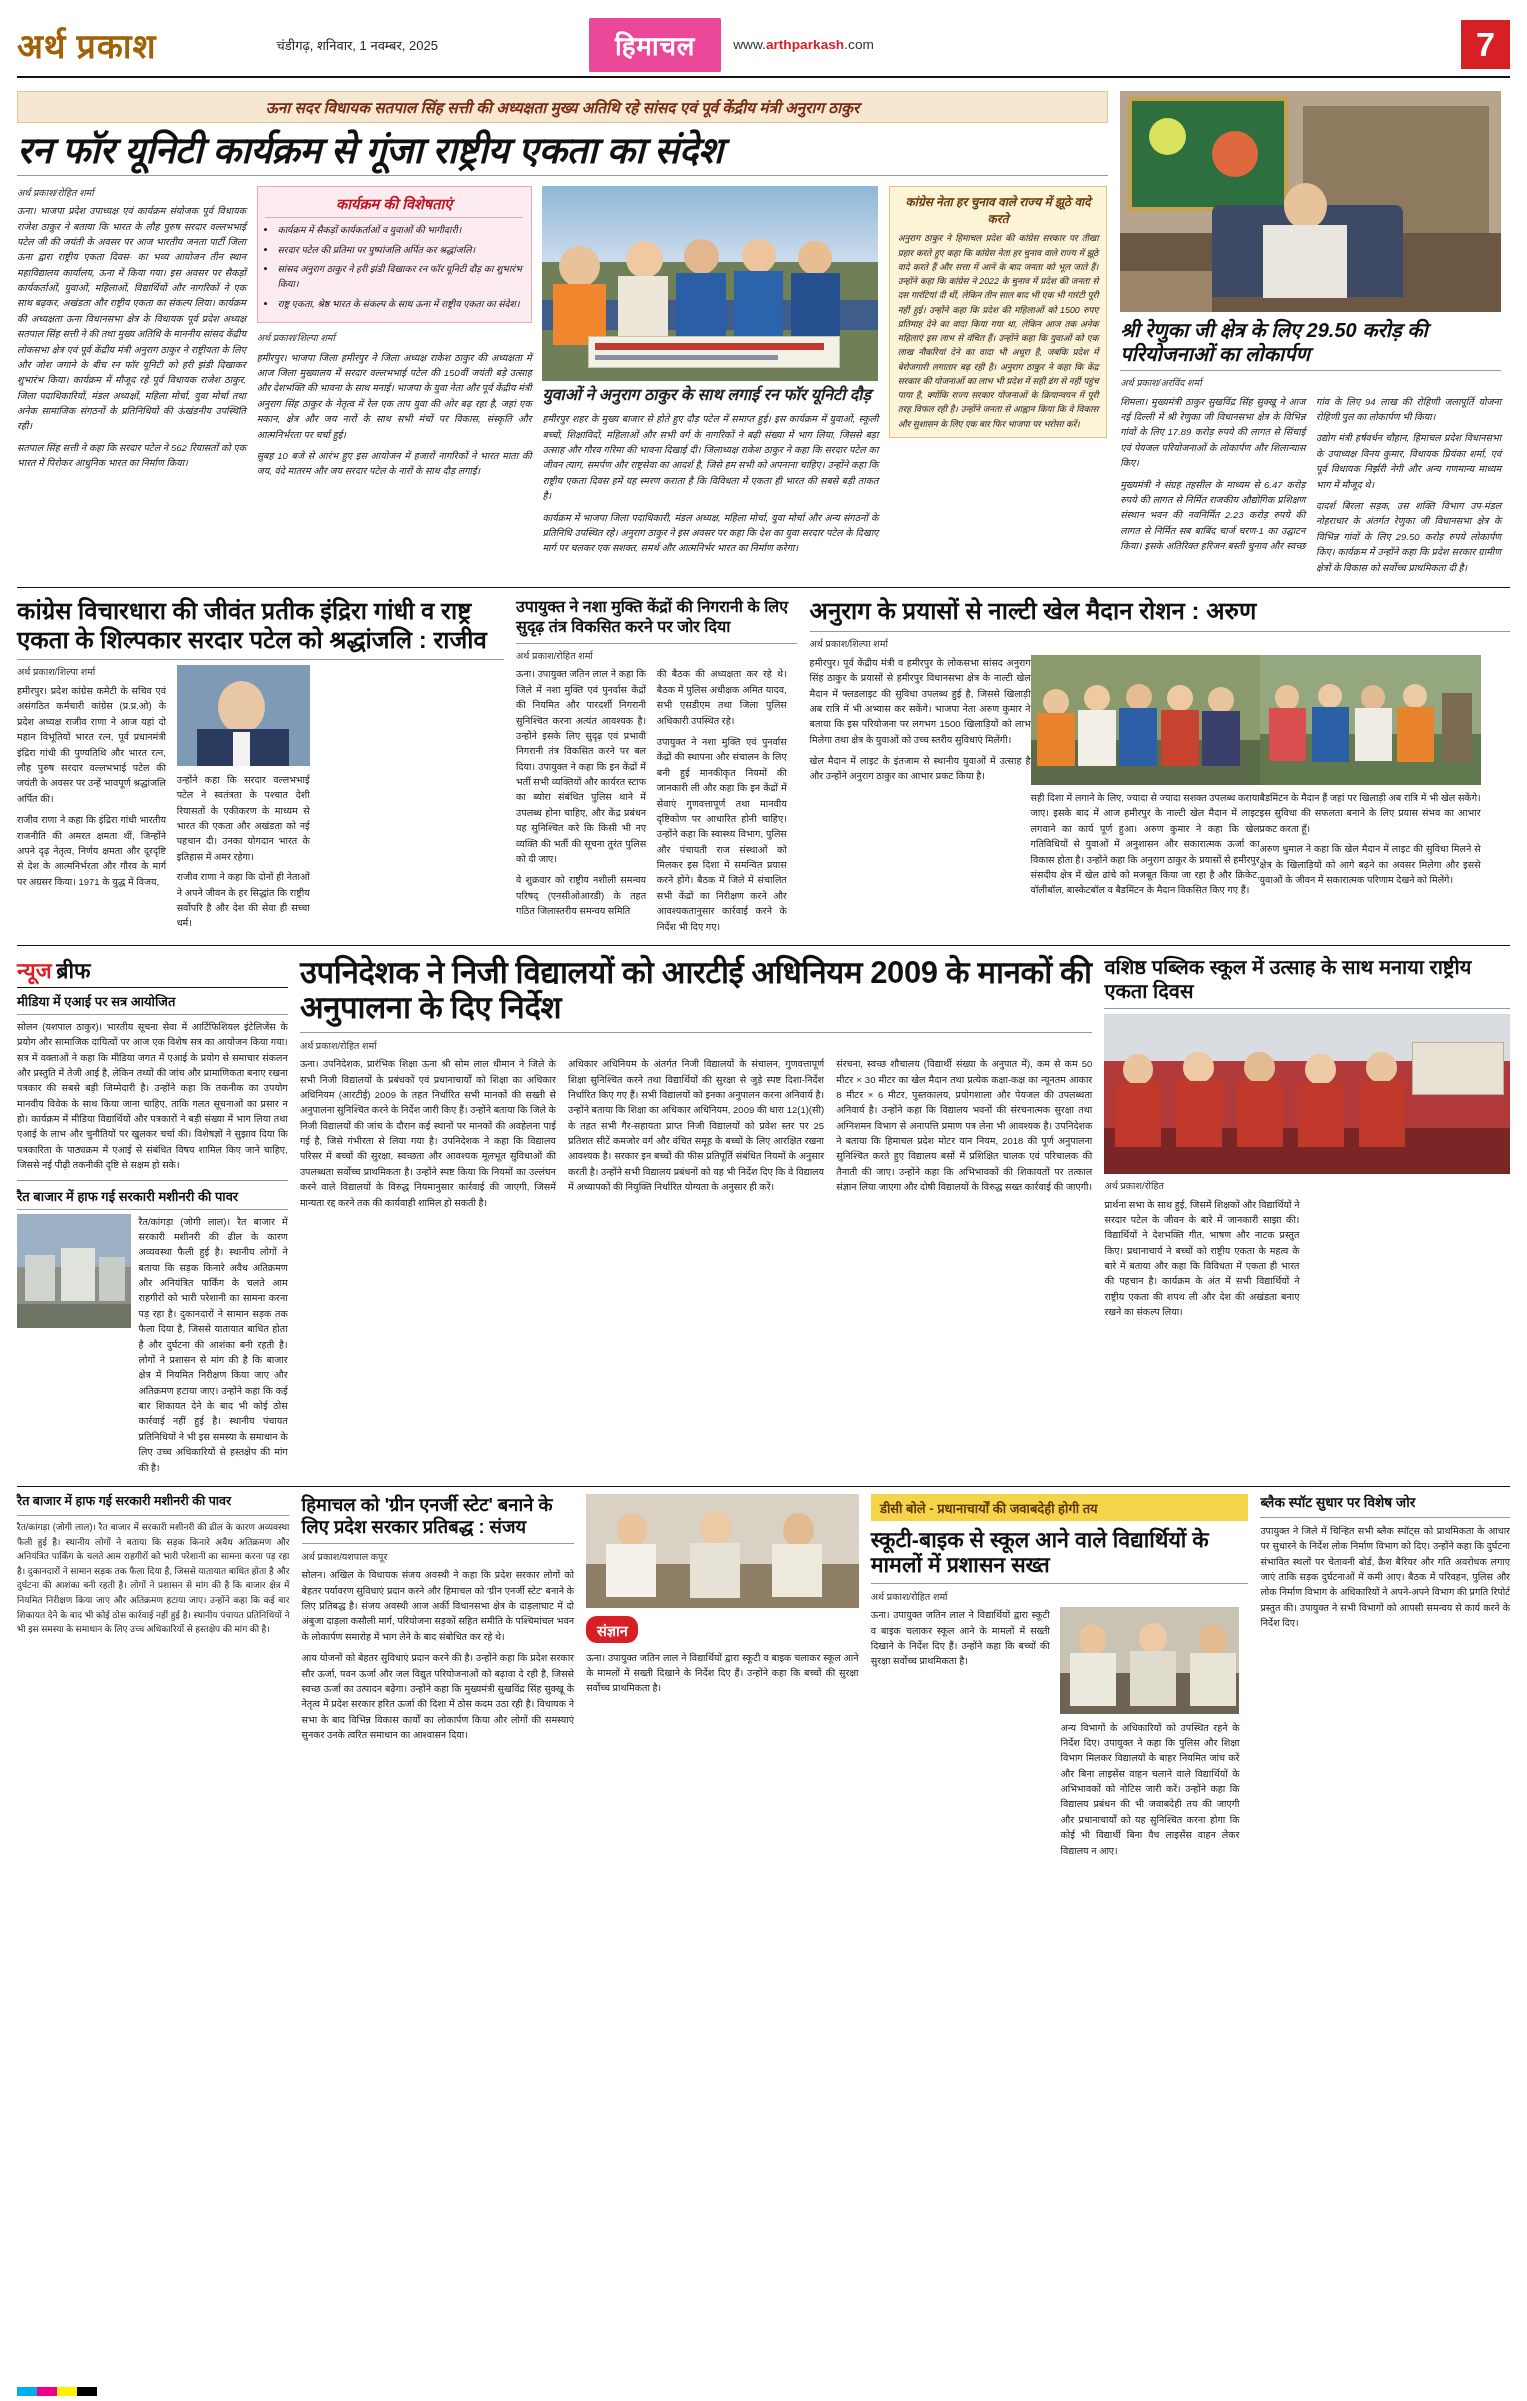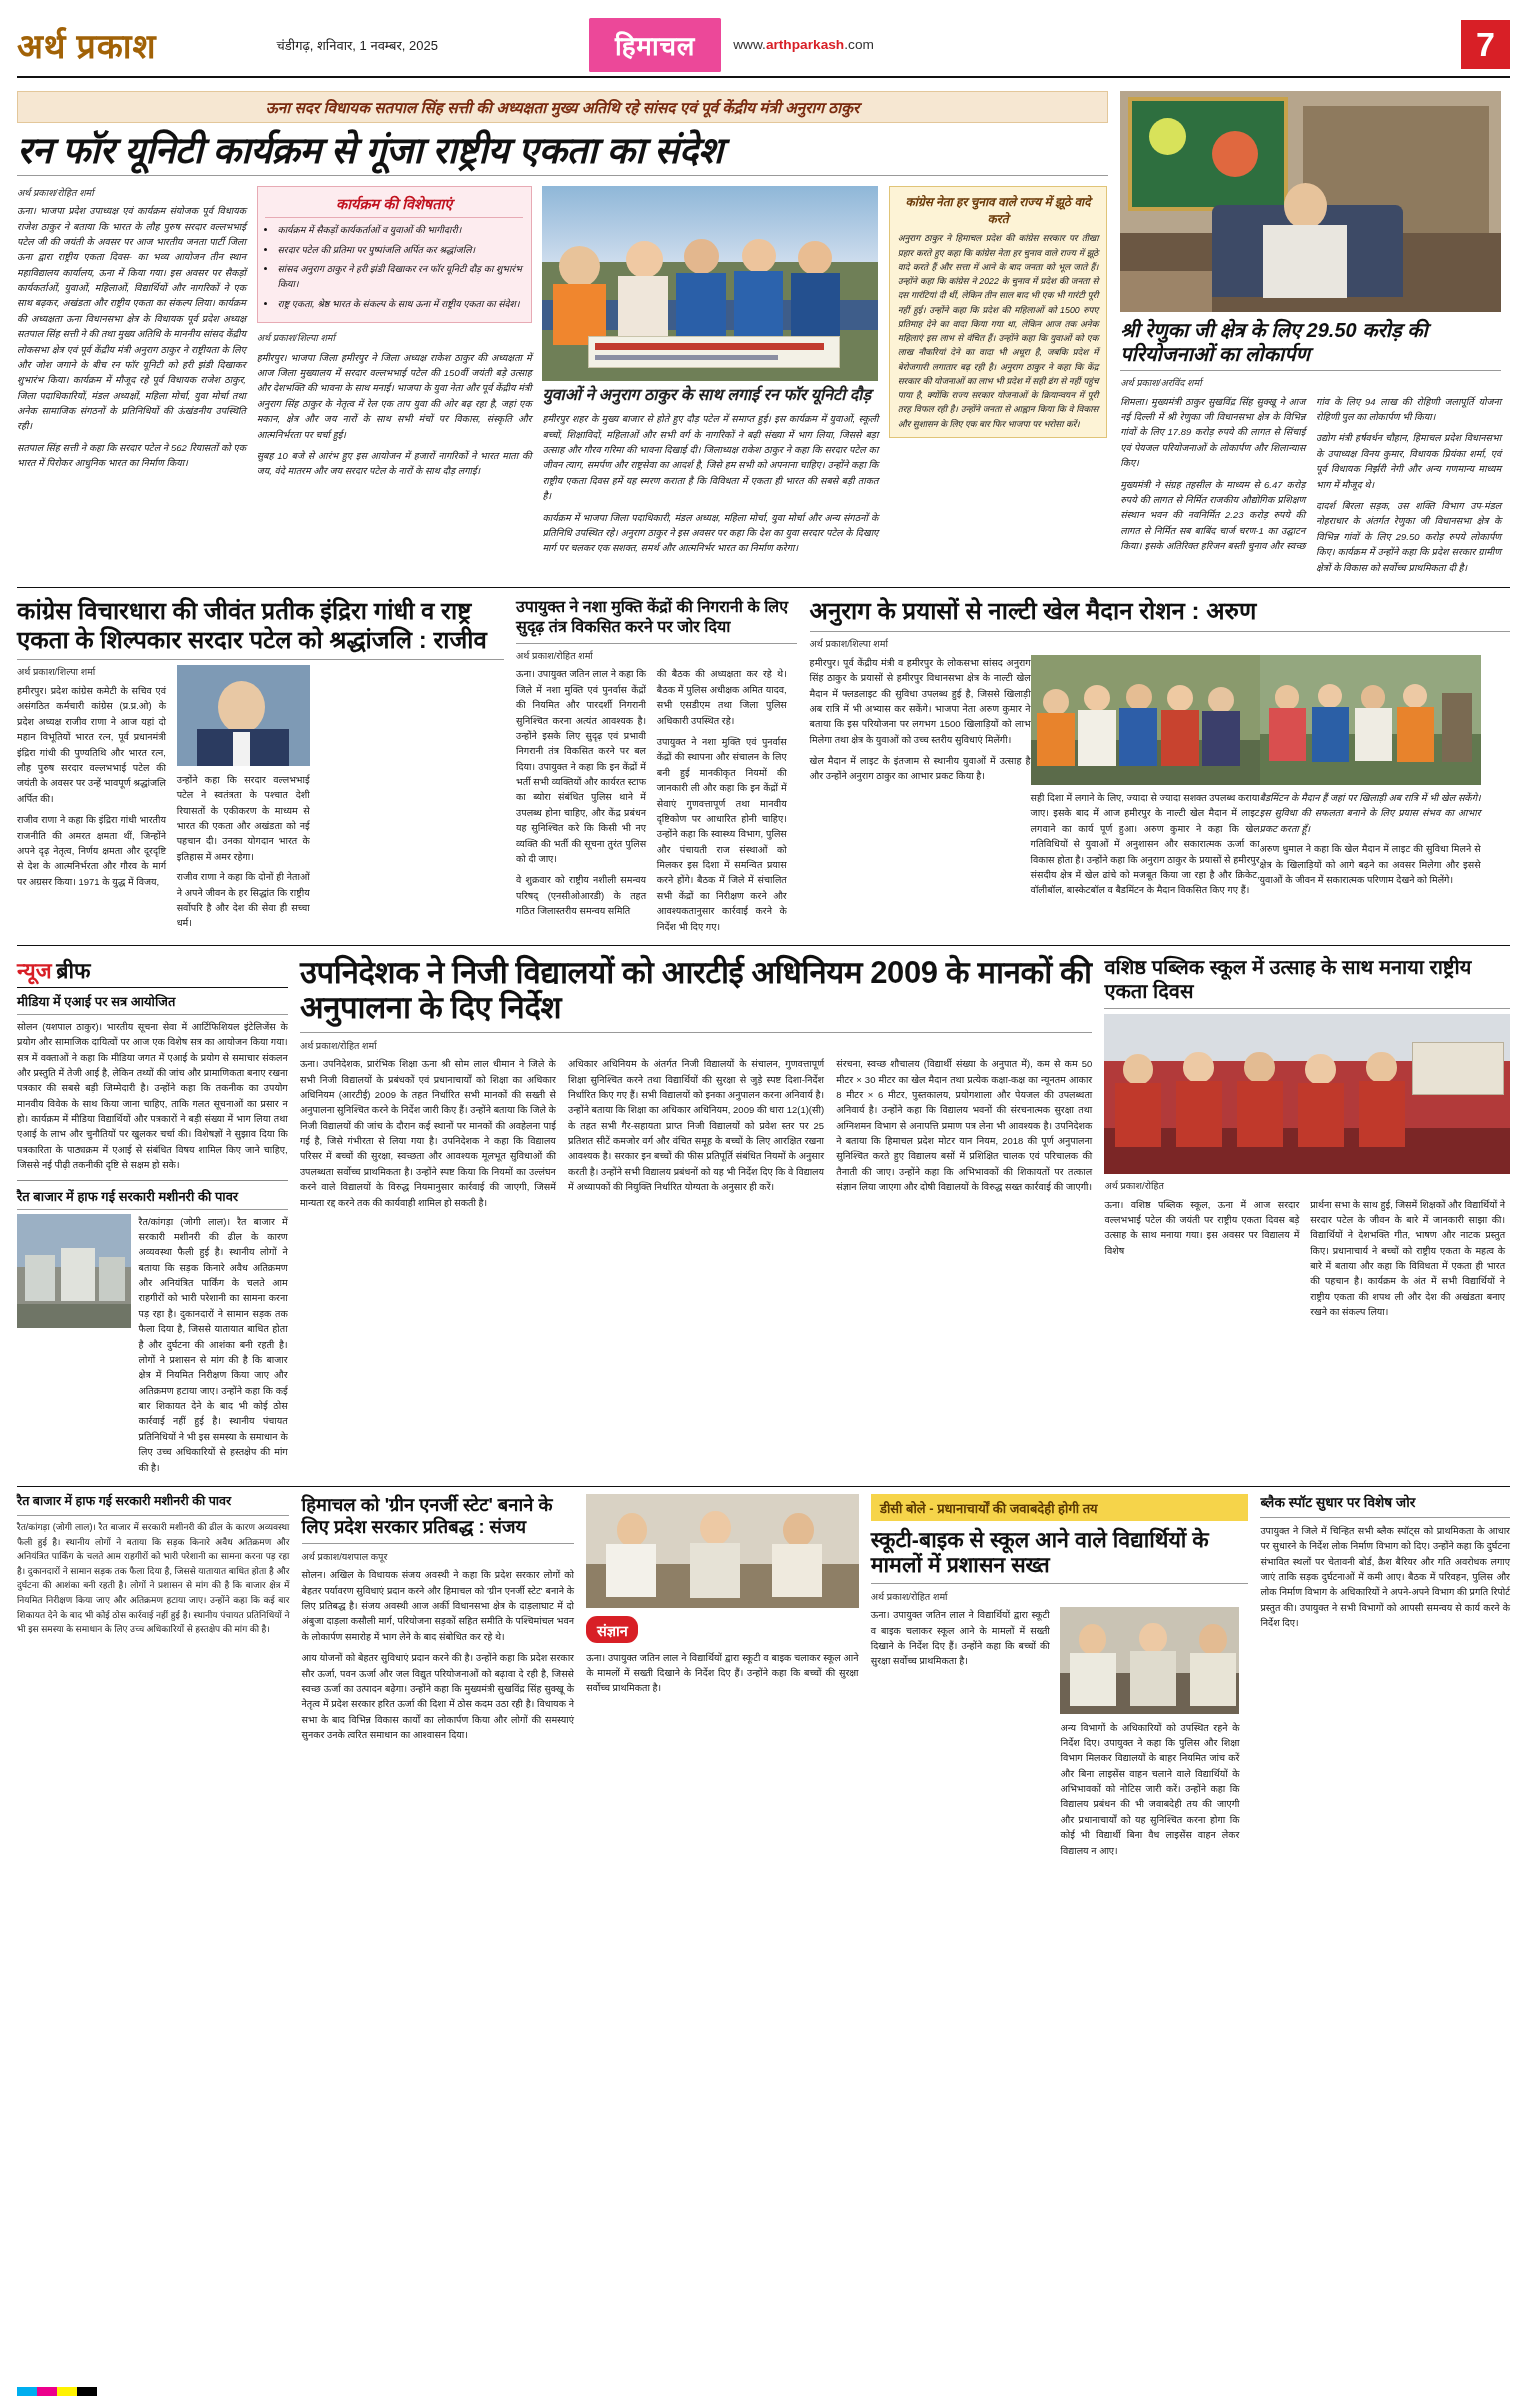--- a/index.html
+++ b/index.html
@@ -296,21 +296,21 @@
               <div class="bar" style="left:9.2px;top:53px;width:37px;height:53px;background:#d94f4f;"></div>
               <div class="blob" style="left:58px;top:29px;width:24.4px;height:24.4px;background:#edc9a4;"></div>
               <div class="bar" style="left:52px;top:52px;width:37px;height:55px;background:#2b5fa6;"></div>
               <div class="blob" style="left:101px;top:30.5px;width:24.4px;height:24.4px;background:#e3bb92;"></div>
               <div class="bar" style="left:95px;top:53px;width:37px;height:53px;background:#efece3;"></div>
               <div class="blob" style="left:143px;top:29px;width:24.4px;height:24.4px;background:#edc9a4;"></div>
               <div class="bar" style="left:137px;top:52px;width:37px;height:55px;background:#e8832c;"></div>
               <div class="bar" style="left:182px;top:38px;width:30.5px;height:69px;background:#7a6a52;"></div>
             </div>
           </div>
-          <div class="col-text" style="margin-top:5.3px;font-style:italic;">बैडमिंटन के मैदान हैं जहां पर खिलाड़ी अब रात्रि में भी खेल सकेंगे। इस सुविधा की सफलता बनाने के लिए प्रयास संभव का आभार प्रकट करता हूँ।</div>
+          <div class="col-text" style="margin-top:5.3px;">बैडमिंटन के मैदान हैं जहां पर खिलाड़ी अब रात्रि में भी खेल सकेंगे। इस सुविधा की सफलता बनाने के लिए प्रयास संभव का आभार प्रकट करता हूँ।</div>
           <div class="col-text" style="margin-top:5.3px;">अरुण धुमाल ने कहा कि खेल मैदान में लाइट की सुविधा मिलने से क्षेत्र के खिलाड़ियों को आगे बढ़ने का अवसर मिलेगा और इससे युवाओं के जीवन में सकारात्मक परिणाम देखने को मिलेंगे।</div>
         </div>
       </div>
     </div>
   </div>
 
   <div class="lower">
 
     <div class="lw-a">
       <div class="newsbrief-head">
@@ -366,21 +366,20 @@
           <div class="bar" style="left:133px;top:67px;width:46px;height:66px;background:#c0392b;"></div>
           <div class="blob" style="left:201px;top:40px;width:30.5px;height:30.5px;background:#edc9a4;"></div>
           <div class="bar" style="left:194px;top:69px;width:46px;height:64px;background:#c0392b;"></div>
           <div class="blob" style="left:262px;top:38px;width:30.5px;height:30.5px;background:#e9c49c;"></div>
           <div class="bar" style="left:255px;top:67px;width:46px;height:66px;background:#c0392b;"></div>
           <div class="bar" style="left:308px;top:27.5px;width:92px;height:53px;background:#e8e2d4;border:1.5px solid #b9b09a;"></div>
         </div>
       </div>
       <div class="byline" style="margin-top:4.6px;">अर्थ प्रकाश/रोहित</div>
       <div style="display:flex;gap:10.7px;">
-        <div style="width:195px;" class="col-text">ऊना। वशिष्ठ पब्लिक स्कूल, ऊना में आज सरदार वल्लभभाई पटेल की जयंती पर राष्ट्रीय एकता दिवस बड़े उत्साह के साथ मनाया गया। इस अवसर पर विद्यालय में विशेष</div>
         <div style="width:195px;" class="col-text">प्रार्थना सभा के साथ हुई, जिसमें शिक्षकों और विद्यार्थियों ने सरदार पटेल के जीवन के बारे में जानकारी साझा की। विद्यार्थियों ने देशभक्ति गीत, भाषण और नाटक प्रस्तुत किए। प्रधानाचार्य ने बच्चों को राष्ट्रीय एकता के महत्व के बारे में बताया और कहा कि विविधता में एकता ही भारत की पहचान है। कार्यक्रम के अंत में सभी विद्यार्थियों ने राष्ट्रीय एकता की शपथ ली और देश की अखंडता बनाए रखने का संकल्प लिया।</div>
       </div>
     </div>
   </div>
 
   <div class="bottom">
 
     <div class="bt-a">
       <div class="headline-s hi" style="font-size:12.6px;">रैत बाजार में हाफ गई सरकारी मशीनरी की पावर</div>
       <div class="thinrule" style="margin:4.6px 0;"></div>

